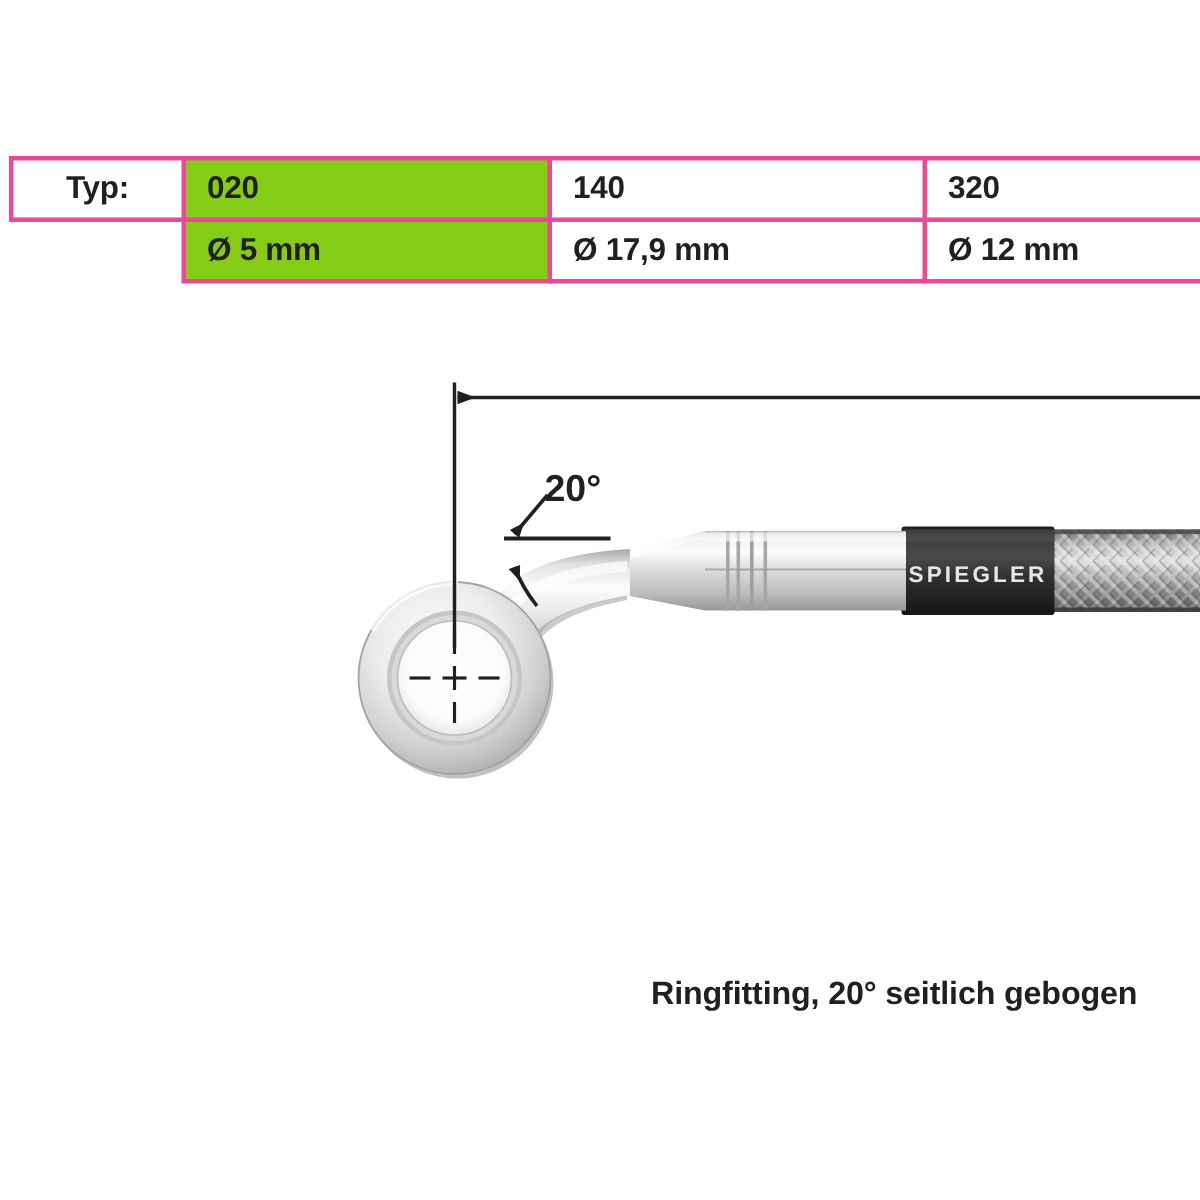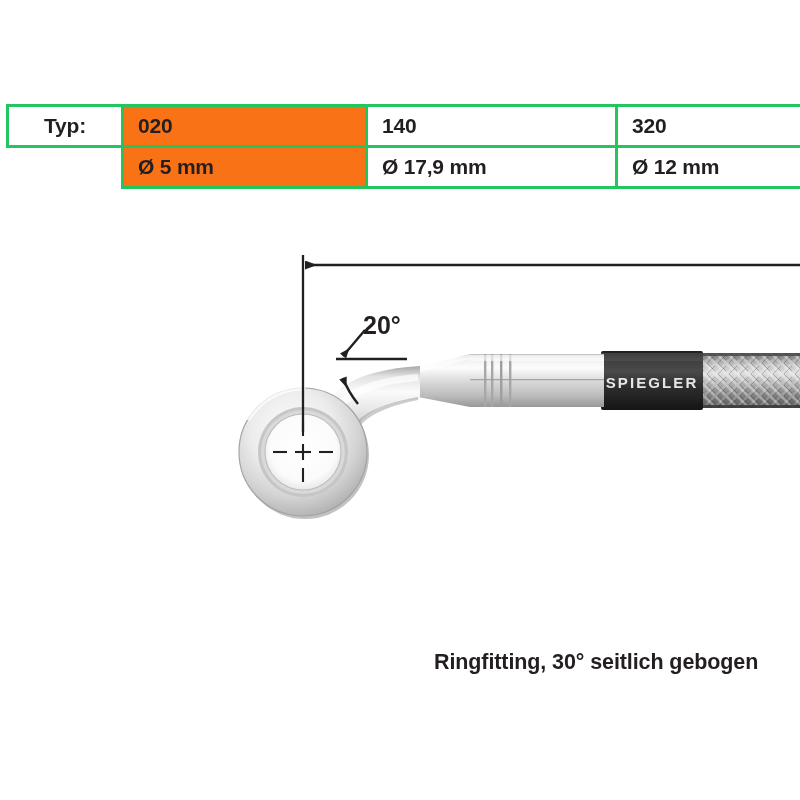--- a/index.html
+++ b/index.html
@@ -19,21 +19,21 @@
   
   .spec-table {
     position: absolute;
     left: 6px;
     top: 104px;
     width: 794px;
     border-collapse: collapse;
     table-layout: fixed;
   }
   .spec-table td {
-    border: 3px solid #22c55e;
+    border: 3px solid #ec4899;
     height: 38px;
     padding: 0 0 0 14px;
     font-size: 21px;
     font-weight: bold;
     color: #231f20;
     letter-spacing: -0.2px;
     white-space: nowrap;
   }
   .cell-typ {
     width: 112px;
@@ -42,21 +42,21 @@
   }
   .cell-blank {
     border-left-color: transparent !important;
     border-bottom-color: transparent !important;
     border-top: 3px solid #231f20;
     background: #ffffff;
   }
   .col-b { width: 227px; }
   .col-c { width: 233px; }
   .col-d { width: 222px; }
-  .hl { background: #f97316; }
+  .hl { background: #84cc16; }
 
   
   .drawing {
     position: absolute;
     left: 0;
     top: 0;
     width: 800px;
     height: 800px;
   }
 
@@ -242,13 +242,13 @@
     <line x1="336" y1="359" x2="407" y2="359" stroke="#231f20" stroke-width="2.6"></line>
 
     <line x1="365" y1="330" x2="343" y2="356" stroke="#231f20" stroke-width="2.4" marker-end="url(#arrowTip)"></line>
 
     <path d="M358,404 C350,394 346,386 343,378" fill="none" stroke="#231f20" stroke-width="2.4" marker-end="url(#arrowTip)"></path>
   </g>
 
   <text x="363" y="334" font-family="'Liberation Sans', sans-serif" font-size="25" font-weight="bold" fill="#231f20">20°</text>
 </svg>
 
-<div class="caption">Ringfitting, 30° seitlich gebogen</div>
+<div class="caption">Ringfitting, 20° seitlich gebogen</div>
 
 </body></html>

